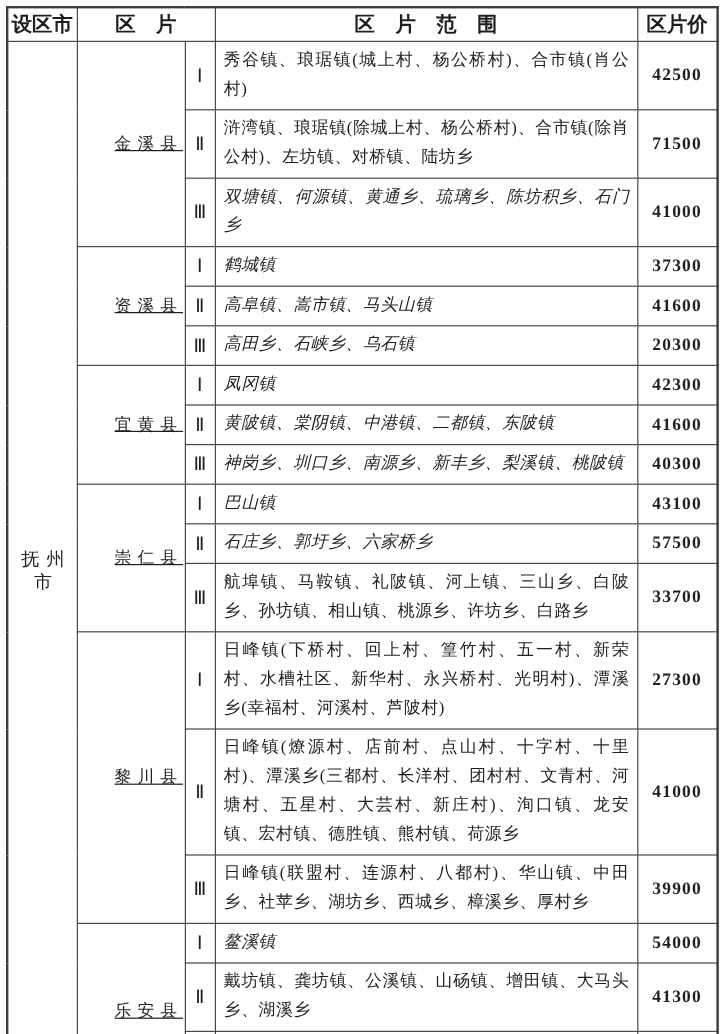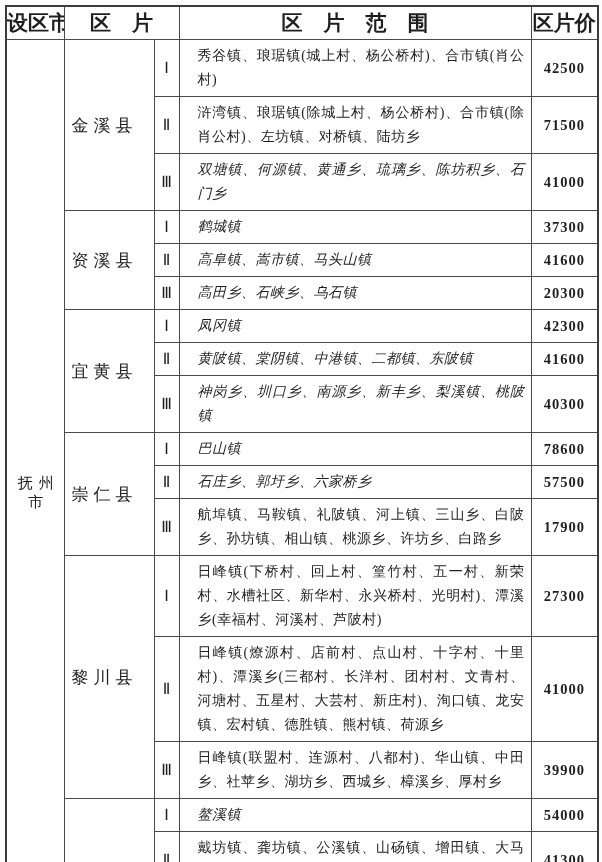--- a/index.html
+++ b/index.html
@@ -22,54 +22,55 @@
   }
   th, td {
     border: 1px solid #4a4a4a;
     color: #1f1f1f;
     vertical-align: middle;
     box-sizing: border-box;
   }
   th {
     font-family: "Liberation Sans", sans-serif;
     font-weight: 700;
-    font-size: 21px;
+    font-size: 17px;
     height: 28px;
     text-align: center;
     padding: 2px 0;
     white-space: nowrap;
     overflow: hidden;
   }
   td {
     font-family: "Liberation Serif", serif;
     font-size: 14px;
   }
   td.city {
     text-align: center;
     font-size: 15px;
     letter-spacing: 6px;
     padding-left: 8px; 
   }
   td.county {
-    text-align: left;
-    font-size: 17px;
+    text-align: right;
+    font-size: 14px;
     letter-spacing: 5px;
     padding-left: 7px;
+    text-decoration: underline;
   }
   td.zone {
     text-align: center;
     font-size: 15.5px;
     width: 25px;
     padding: 0;
   }
   td.scope {
     text-align: justify;
     text-justify: inter-ideograph;
     line-height: 24px;
-    padding: 4px 6px 4px 18px;
+    padding: 4px 6px 4px 7px;
     letter-spacing: 0.5px;
   }
   td.price {
     text-align: center;
     font-size: 14.5px;
     letter-spacing: 1px;
     font-weight: bold;
   }
   tr.single td.scope { height: 32px; font-style: italic; }
 </style>
@@ -140,31 +141,31 @@
         </tr>
         <tr class="single">
           <td class="zone">Ⅲ</td>
           <td class="scope">神岗乡、圳口乡、南源乡、新丰乡、梨溪镇、桃陂镇</td>
           <td class="price">40300</td>
         </tr>
         <tr class="single">
           <td class="county" rowspan="3">崇仁县</td>
           <td class="zone">Ⅰ</td>
           <td class="scope">巴山镇</td>
-          <td class="price">78600</td>
+          <td class="price">43100</td>
         </tr>
         <tr class="single">
           <td class="zone">Ⅱ</td>
           <td class="scope">石庄乡、郭圩乡、六家桥乡</td>
           <td class="price">57500</td>
         </tr>
         <tr>
           <td class="zone">Ⅲ</td>
           <td class="scope">航埠镇、马鞍镇、礼陂镇、河上镇、三山乡、白陂乡、孙坊镇、相山镇、桃源乡、许坊乡、白路乡</td>
-          <td class="price">17900</td>
+          <td class="price">33700</td>
         </tr>
         <tr>
           <td class="county" rowspan="3">黎川县</td>
           <td class="zone">Ⅰ</td>
           <td class="scope">日峰镇(下桥村、回上村、篁竹村、五一村、新荣村、水槽社区、新华村、永兴桥村、光明村)、潭溪乡(幸福村、河溪村、芦陂村)</td>
           <td class="price">27300</td>
         </tr>
         <tr>
           <td class="zone">Ⅱ</td>
           <td class="scope">日峰镇(燎源村、店前村、点山村、十字村、十里村)、潭溪乡(三都村、长洋村、团村村、文青村、河塘村、五星村、大芸村、新庄村)、洵口镇、龙安镇、宏村镇、德胜镇、熊村镇、荷源乡</td>

